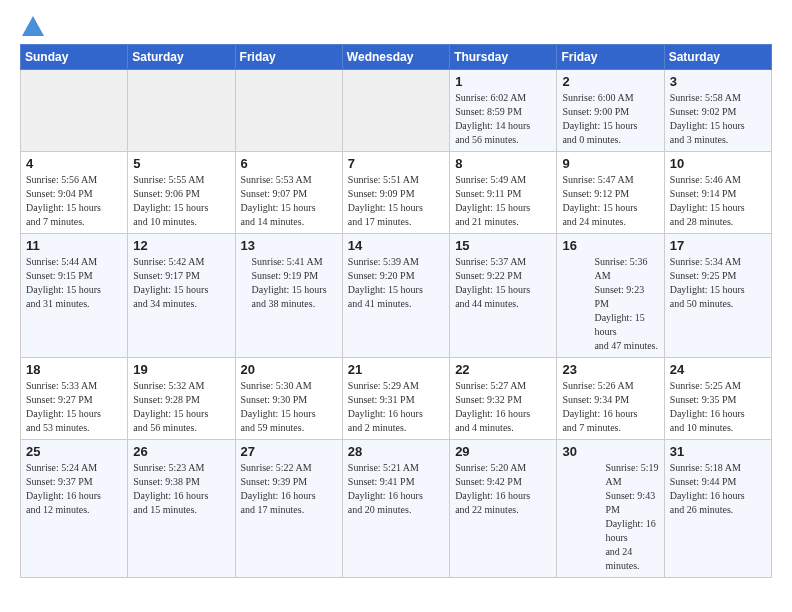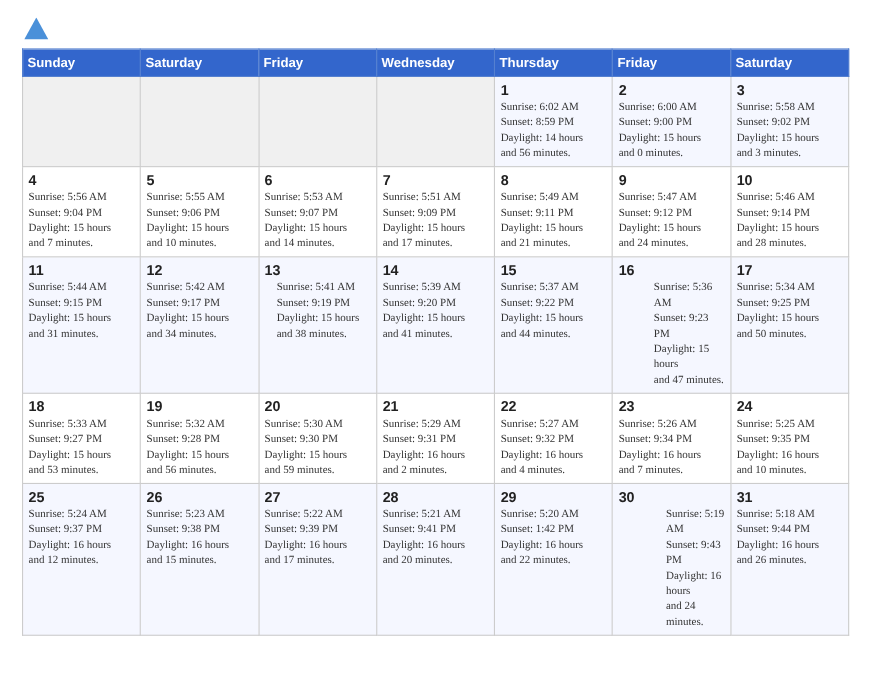--- a/index.html
+++ b/index.html
@@ -327,21 +327,21 @@
           <td>
             <div class="day-number">28</div>
             <div class="day-info" style="white-space: pre-line;">Sunrise: 5:21 AM
 Sunset: 9:41 PM
 Daylight: 16 hours
 and 20 minutes.</div>
           </td>
           <td>
             <div class="day-number">29</div>
             <div class="day-info" style="white-space: pre-line;">Sunrise: 5:20 AM
-Sunset: 1:42 PM
+Sunset: 9:42 PM
 Daylight: 16 hours
 and 22 minutes.</div>
           </td>
           <td>
             <div class="day-number">30</div>
             <div class="day-info" style="white-space: pre-line; margin-left: 43px;">Sunrise: 5:19 AM
 Sunset: 9:43 PM
 Daylight: 16 hours
 and 24 minutes.</div>
           </td>

